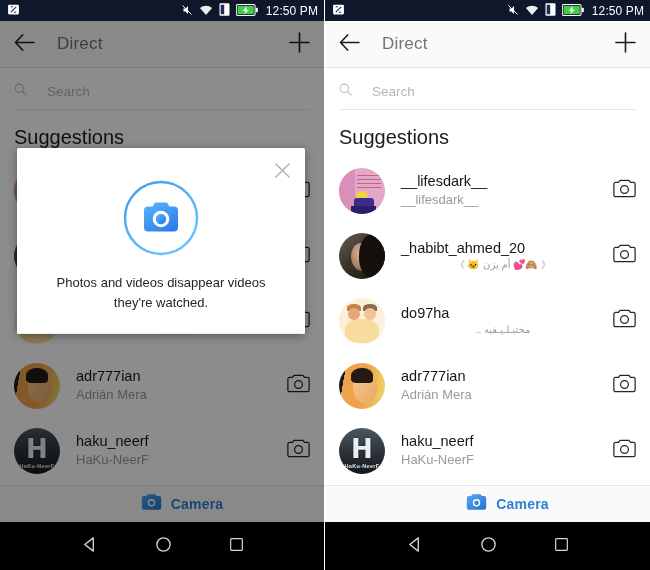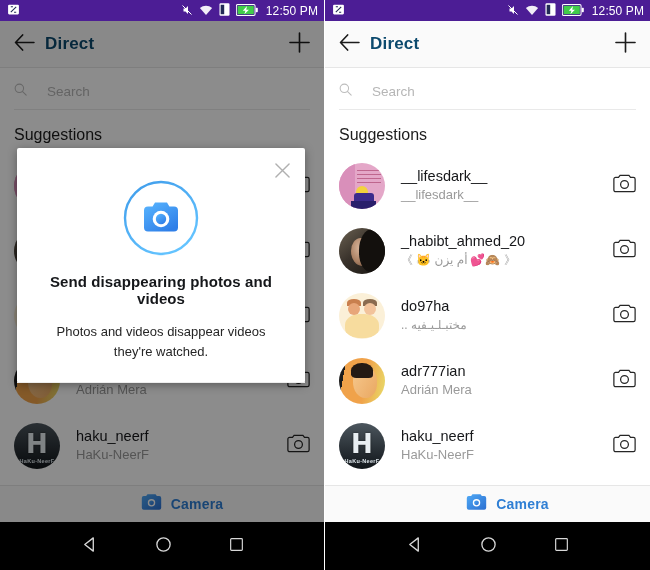--- a/index.html
+++ b/index.html
@@ -13,71 +13,71 @@
   .phone {
     position:relative;
     width:325px; height:570px;
     background:#ffffff;
     overflow:hidden;
   }
   .phone.left { border-right:1px solid #ffffff; }
 
   
   .statusbar {
-    height:21px; background:#4c1d95;
+    height:21px; background:#0f172a;
     display:flex; align-items:center;
     padding:0 6px 0 7px;
     position:relative; z-index:40;
   }
   .sb-left { display:flex; align-items:center; }
   .sb-right { margin-left:auto; display:flex; align-items:center; gap:6px; }
   .sb-time { color:#ffffff; font-size:12px; letter-spacing:0.1px; margin-left:2px;}
   .ic { display:block; }
 
   
   .appbar {
     height:47px; background:#fafafa;
     display:flex; align-items:center;
     padding:0 14px;
     border-bottom:1px solid #e6e6e6;
     position:relative;
   }
   .appbar .title {
-    font-size:17px; color:#0c4a6e; margin-left:10px; letter-spacing:0.2px;font-weight:bold;
+    font-size:17px; color:#737373; margin-left:22px; letter-spacing:0.2px;
   }
   .appbar .plus { margin-left:auto; }
 
   
   .searchwrap { padding:14px 14px 0 14px; }
   .searchrow {
     display:flex; align-items:center; gap:20px;
     padding-bottom:9px; border-bottom:1px solid #e9e9e9;
   }
   .searchrow .ph { font-size:13.5px; color:#b6b6b6; }
 
   
   .sugg-title {
-    font-size:16px; color:#1c1c1c;
+    font-size:20px; color:#1c1c1c;
     padding:16px 14px 9px 14px;
   }
 
   .list { }
   .row {
     display:flex; align-items:center;
     padding:6px 14px; height:65px;
   }
   .avatar {
     width:46px; height:46px; border-radius:50%;
     flex:0 0 46px; overflow:hidden; position:relative;
     background:#ddd;
   }
   .names { margin-left:16px; min-width:0; flex:1 1 auto; }
   .uname { font-size:14.5px; color:#16171a; line-height:1.35; }
   .fname { font-size:13px; color:#9a9a9a; line-height:1.4; white-space:nowrap; }
-  .fname.rtl { direction:rtl; text-align:left; unicode-bidi:embed; font-size:12px; }
+  .fname.rtl { direction:rtl; text-align:center; unicode-bidi:embed; font-size:10px; }
   .rowcam { margin-left:auto; flex:0 0 auto; padding-left:8px; }
 
   
   .camerabar {
     position:absolute; left:0; right:0; bottom:48px;
     height:37px; background:#fafafa;
     border-top:1px solid #e6e6e6;
     display:flex; align-items:center; justify-content:center; gap:9px;padding-left:40px;
   }
   .camerabar .lbl { color:#2f7fd4; font-size:14px; font-weight:bold; letter-spacing:0.2px;}
@@ -375,21 +375,20 @@
                 <stop offset="0" stop-color="#59b6ff"></stop>
                   <stop offset="1" stop-color="#2f7fe8"></stop>
               </linearGradient>
             </defs>
             <circle cx="39" cy="39" r="36" fill="none" stroke="url(#ring)" stroke-width="2.4"></circle>
             <path d="M22 31.5 a4 4 0 0 1 4-4 h4.6 L33 23.5 h12 l2.4 4 H52 a4 4 0 0 1 4 4 v17 a4 4 0 0 1 -4 4 H26 a4 4 0 0 1 -4 -4 Z" fill="url(#cam)"></path>
             <circle cx="39" cy="40" r="8.3" fill="#ffffff"></circle>
             <circle cx="39" cy="40" r="5.2" fill="url(#cam)"></circle>
           </svg>
         </div>
-        <div class="dlg-h">Send disappearing photos and videos</div>
         <div class="dlg-p">Photos and videos disappear videos they're watched.</div>
       </div>
       <div class="dlg-divider"></div>
     </div>
 
     <div class="navbar">
       <span>
         <svg width="17" height="17" viewBox="0 0 18 18">
             <path d="M13 2 L4 9 L13 16 Z" fill="none" stroke="#d8d8d8" stroke-width="1.4" stroke-linejoin="round"></path>
           </svg>

